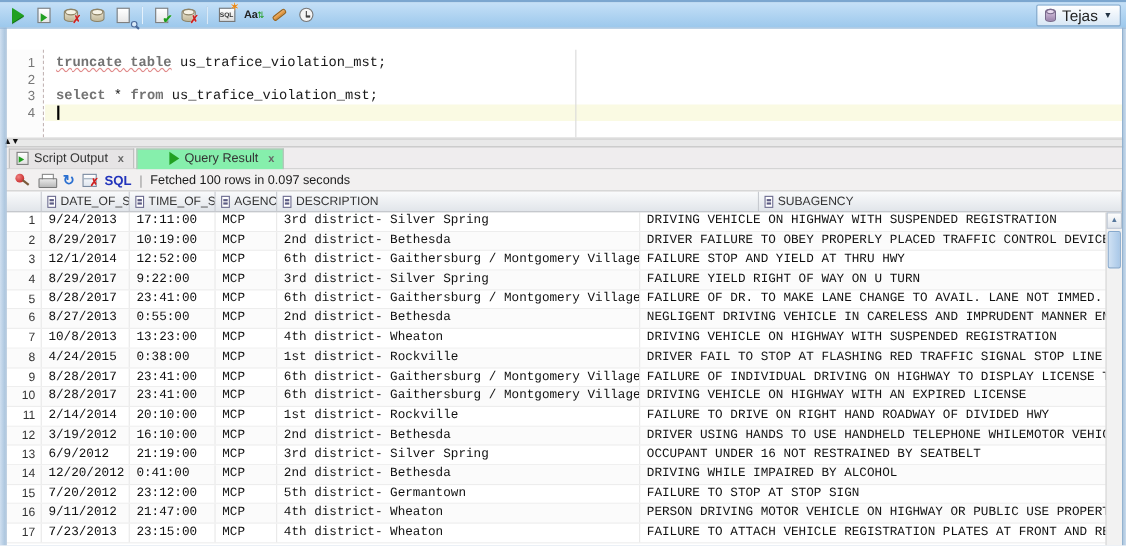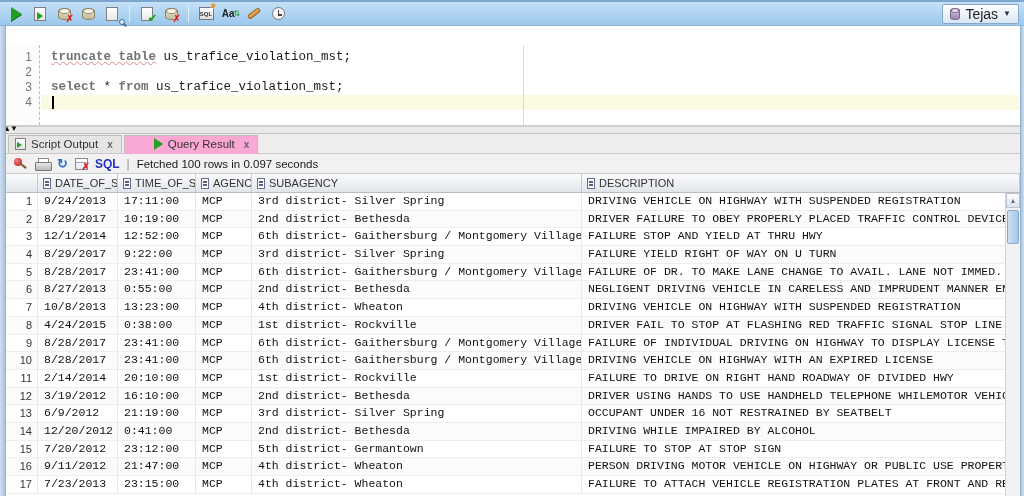--- a/index.html
+++ b/index.html
@@ -73,21 +73,21 @@
 
   
   .splitter { position:absolute; top:126px; left:0; right:0; height:8px; background:#e9e9e9;
     border-top:1px solid #d0d0d0; border-bottom:1px solid #bfbfbf; z-index:25; }
   .split-btns { position:absolute; left:3px; top:-2px; font-size:8px; color:#111; letter-spacing:-1px; line-height:1; cursor:pointer; }
 
   
   .res-tabs { position:absolute; top:134px; left:6px; right:4px; height:20px; background:#efedee;
     border-bottom:1px solid #c9c9c9; display:flex; align-items:flex-end; padding-left:2px; z-index:10; }
   .rtab { display:flex; align-items:center; gap:5px; font-size:11.5px; color:#333; padding:2px 8px 3px 6px; background:#e6e4e5; border:1px solid #bdbdbd; border-bottom:none; margin-right:2px; }
-  .rtab.active { background:#f9a8d4; margin-bottom:-1px; padding-bottom:4px;padding-left:29px; }
+  .rtab.active { background:#86efac; margin-bottom:-1px; padding-bottom:4px;padding-left:29px; }
   .rtab .close { font-size:10px; color:#666; font-weight:bold; margin-left:4px; cursor:pointer; }
   .rtab-icon-page { width:11px; height:12px; background:linear-gradient(#fff,#e2e2e2); border:1px solid #7f7f7f; position:relative; }
   .rtab-icon-page::after { content:""; position:absolute; left:1px; bottom:1px; width:0; height:0; border-left:5px solid #21a021; border-top:3px solid transparent; border-bottom:3px solid transparent; }
   .rtab-play { width:0; height:0; border-left:9px solid #21a021; border-top:6px solid transparent; border-bottom:6px solid transparent; }
 
   .res-toolbar { position:absolute; top:154px; left:6px; right:4px; height:20px; background:#f2f0f0;
     border-bottom:1px solid #cccccc; display:flex; align-items:center; gap:7px; padding:0 6px; z-index:10; }
   .pin { width:16px; height:14px; position:relative; cursor:pointer; }
   .pin::before { content:""; position:absolute; left:2px; top:1px; width:8px; height:8px; border-radius:50%; background:radial-gradient(circle at 35% 35%, #f08080, #bb1111); }
   .pin::after { content:""; position:absolute; left:8px; top:8px; width:7px; height:1.5px; background:#7a5a3a; transform:rotate(38deg); }
@@ -237,28 +237,28 @@
         <span>DATE_OF_STOP</span>
       </div>
     <div class="hcell h-time">
         <span class="colicon"></span>
         <span>TIME_OF_STOP</span>
       </div>
     <div class="hcell h-agency">
         <span class="colicon"></span>
         <span>AGENCY</span>
       </div>
+    <div class="hcell h-desc">
+        <span class="colicon"></span>
+        <span>DESCRIPTION</span>
+      </div>
     <div class="hcell h-sub">
         <span class="colicon"></span>
         <span>SUBAGENCY</span>
       </div>
-    <div class="hcell h-desc">
-        <span class="colicon"></span>
-        <span>DESCRIPTION</span>
-      </div>
   </div>
 
   <div class="grid-body" id="grid-body">
       <div class="grow">
       <div class="gcell c-num">1</div>
       <div class="gcell c-date">9/24/2013</div>
       <div class="gcell c-time">17:11:00</div>
       <div class="gcell c-agency">MCP</div>
       <div class="gcell c-sub">3rd district- Silver Spring</div>
       <div class="gcell c-desc">DRIVING VEHICLE ON HIGHWAY WITH SUSPENDED REGISTRATION</div>

